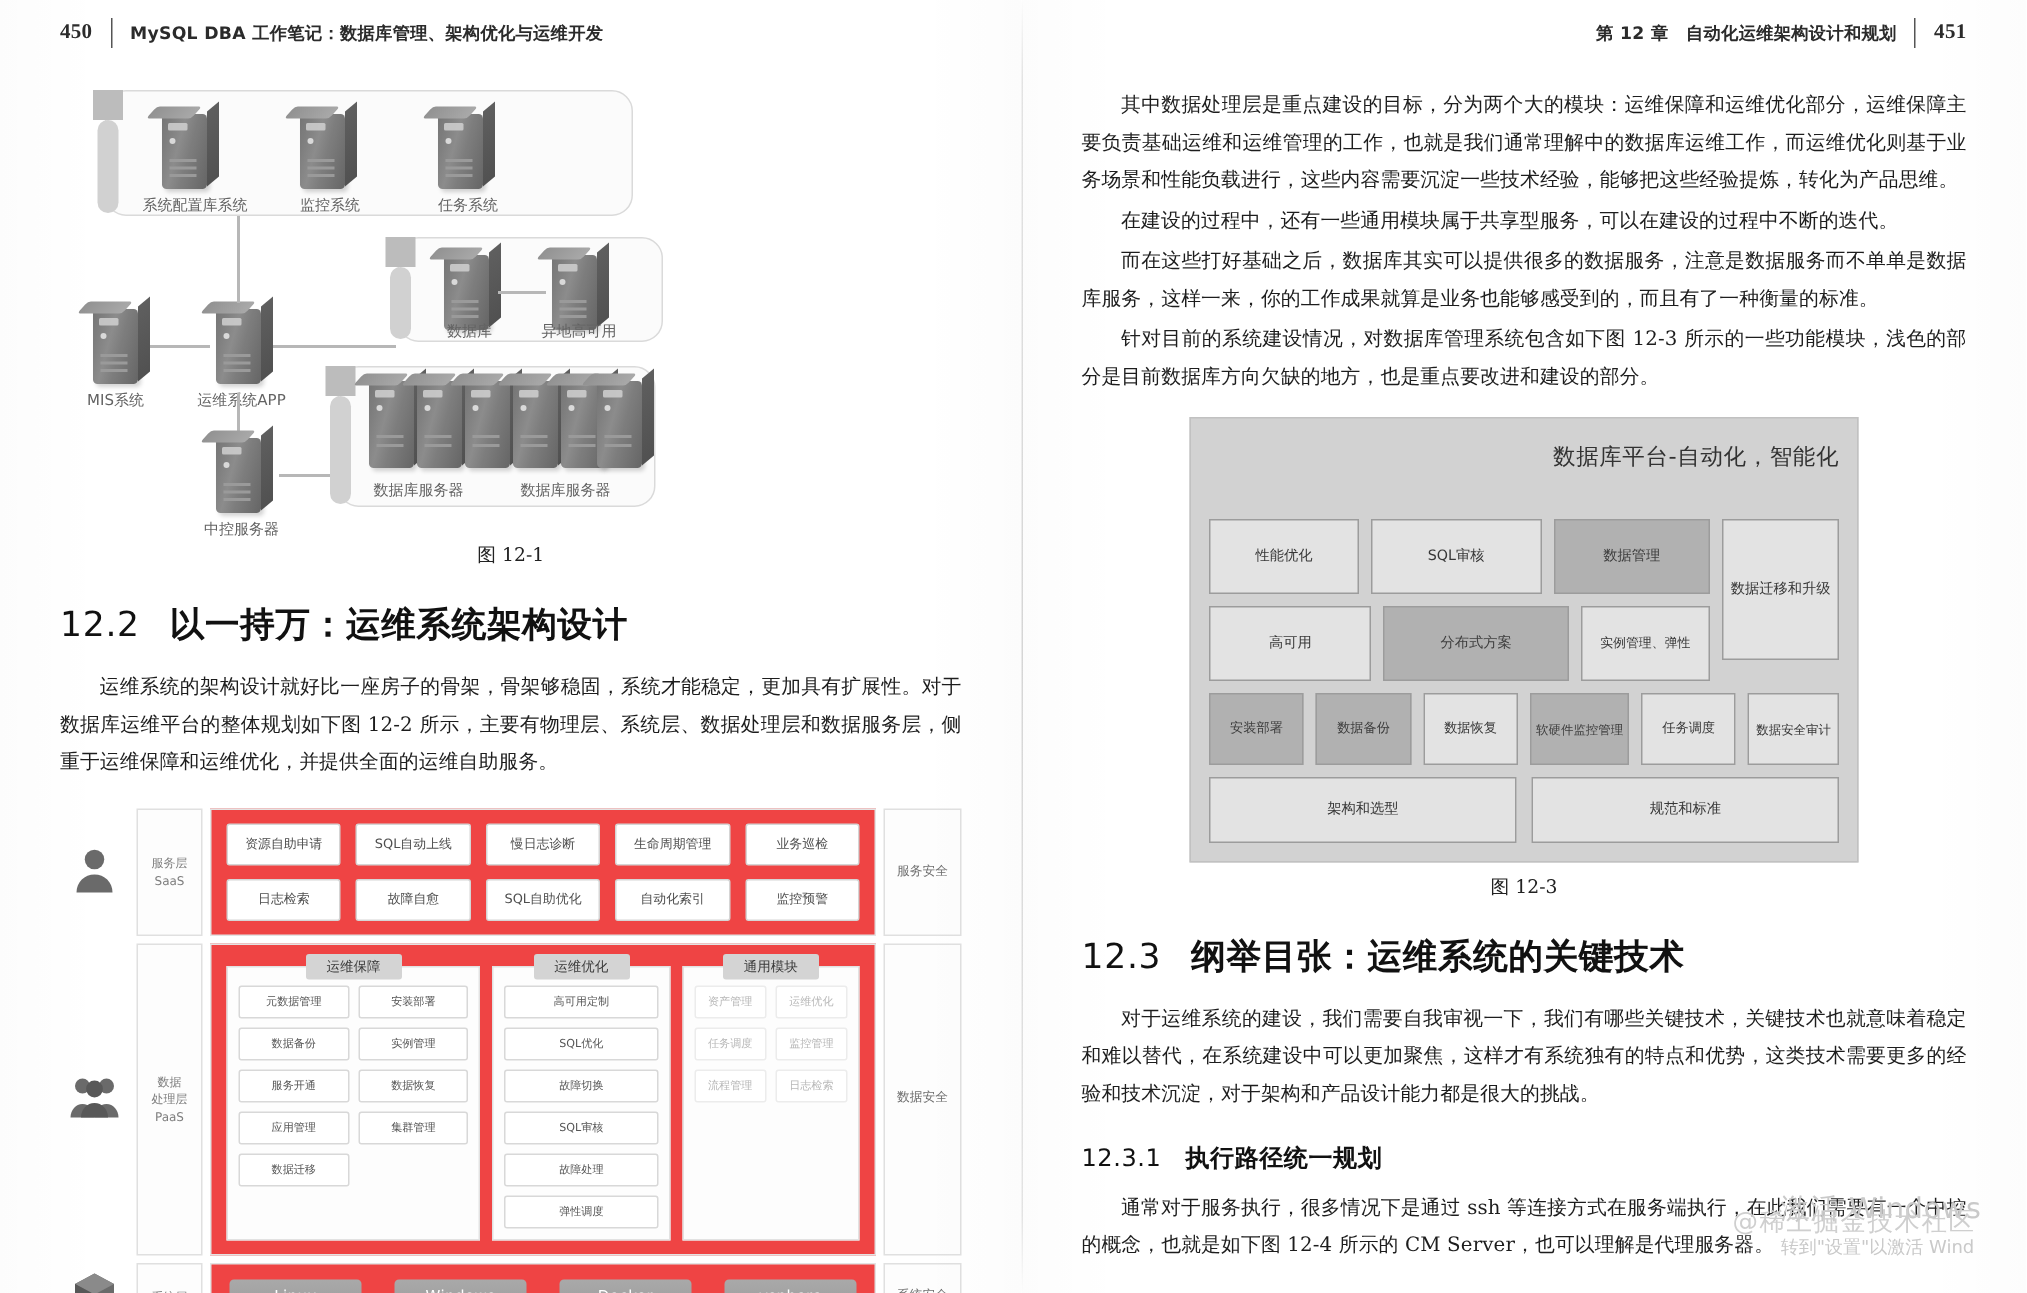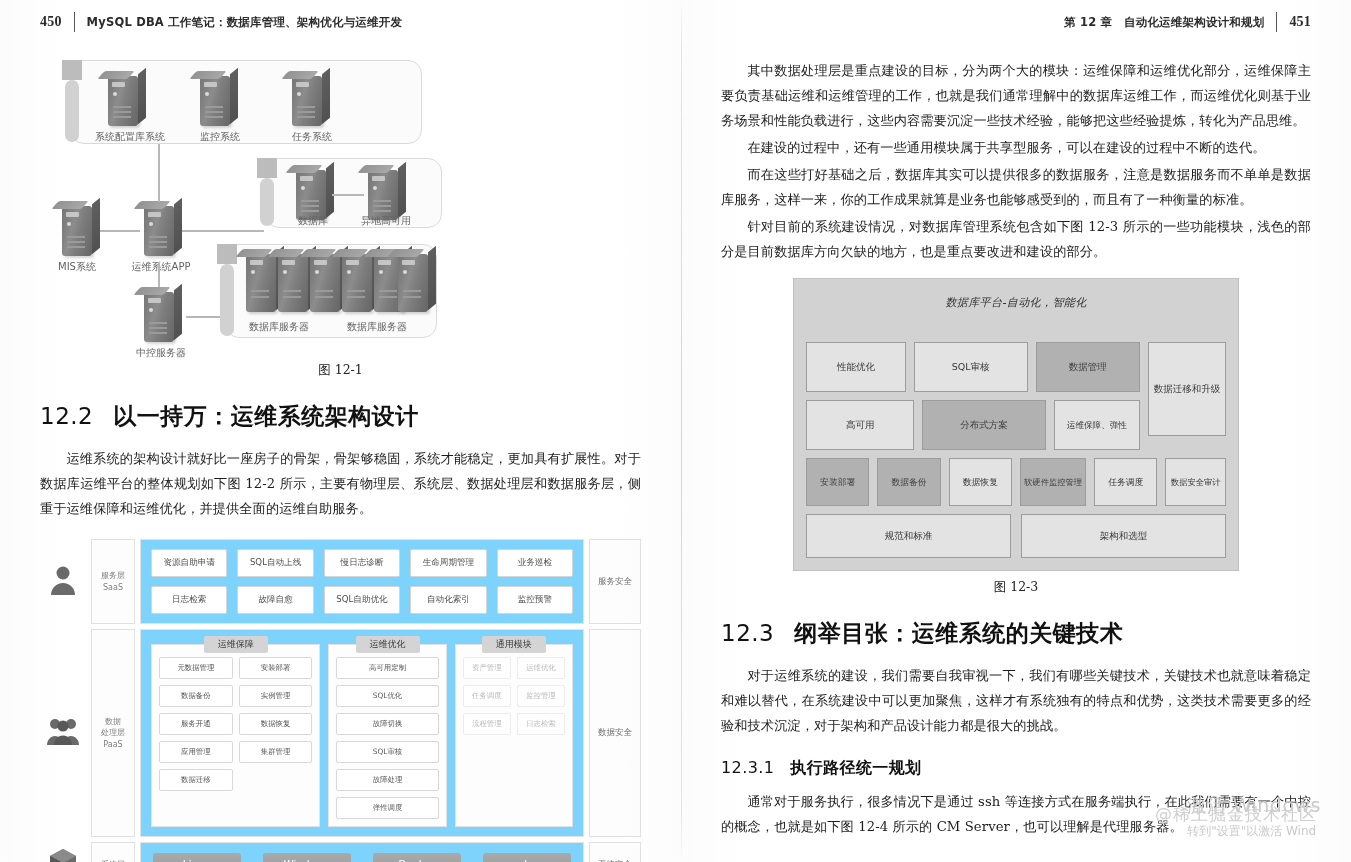--- a/index.html
+++ b/index.html
@@ -110,21 +110,21 @@
   .fig2{margin:18px 0 0 0;font-family:"DejaVu Sans",sans-serif;}
   .f2-row{display:flex;align-items:stretch;gap:5px;margin-bottom:5px;}
   .f2-side{
     width:42px;flex:0 0 42px;
     border:1px solid #e0e0e0;background:#fdfdfd;
     display:flex;flex-direction:column;align-items:center;justify-content:center;
     font-size:8px;color:#7e7e7e;line-height:1.4;text-align:center;
   }
   .f2-side.right{width:50px;flex:0 0 50px;font-size:8.5px;color:#6f6f6f;}
   .f2-main{
-    flex:1;border:1px solid #e3e3e3;background:#7dd3fc;
+    flex:1;border:1px solid #e3e3e3;background:#ef4444;
     padding:9px 10px;
   }
   .chipgrid{display:flex;gap:10px;margin-bottom:9px;}
   .chip{
     flex:1;border:1px solid #d5d5d5;background:#fff;
     font-size:8.6px;color:#4e4e4e;text-align:center;
     padding:7px 2px;border-radius:2px;white-space:nowrap;
   }
 
   
@@ -158,21 +158,21 @@
   .f2-left-col{width:46px;flex:0 0 46px;display:flex;flex-direction:column;align-items:center;justify-content:center;}
 
   
   .fig3{
     margin:14px auto 0 auto;width:420px;
     background:#d6d6d6;border:1px solid #c4c4c4;
     padding:10px 12px 12px 12px;
     font-family:"DejaVu Sans",sans-serif;
     filter:contrast(.95);
   }
-  .f3-title{text-align:center;font-size:11px;color:#2e2e2e;margin:6px 0 12px 0;letter-spacing:.4px;font-style:italic;}
+  .f3-title{text-align:right;font-size:15px;color:#2e2e2e;margin:6px 0 12px 0;letter-spacing:.4px;}
   .f3-body{display:flex;gap:8px;margin-top:32px;}
   .f3-left{flex:1;}
   .f3-right{width:78px;flex:0 0 78px;}
   .f3-row{display:flex;gap:8px;margin-bottom:8px;}
   .f3box{
     border:1px solid #9d9d9d;background:#e8e8e8;
     font-size:9.5px;color:#333;text-align:center;
     display:flex;align-items:center;justify-content:center;
     padding:6px 3px;line-height:1.25;white-space:nowrap;
   }
@@ -544,40 +544,40 @@
       <div class="f3-body">
         <div class="f3-left">
           <div class="f3-row">
             <div class="f3box" style="flex:1;height:36px;">性能优化</div>
             <div class="f3box" style="flex:1.15;height:36px;">SQL审核</div>
             <div class="f3box sh" style="flex:1.05;height:36px;">数据管理</div>
           </div>
           <div class="f3-row">
             <div class="f3box" style="flex:1;height:36px;">高可用</div>
             <div class="f3box sh" style="flex:1.15;height:36px;text-align:right;">分布式方案</div>
-            <div class="f3box" style="flex:0.78;height:36px;font-size:8.6px;">运维保障、弹性</div>
+            <div class="f3box" style="flex:0.78;height:36px;font-size:8.6px;">实例管理、弹性</div>
           </div>
         </div>
         <div class="f3-right">
           <div class="f3box" style="height:80px;font-size:9.5px;">数据迁移和升级</div>
         </div>
       </div>
 
       <div class="f3-row" style="margin-top:0;">
         <div class="f3box sh" style="flex:1;height:34px;font-size:8.8px;">安装部署</div>
         <div class="f3box sh" style="flex:1;height:34px;font-size:8.8px;">数据备份</div>
         <div class="f3box" style="flex:1;height:34px;font-size:8.8px;">数据恢复</div>
         <div class="f3box sh" style="flex:0.95;height:34px;font-size:8.3px;">软硬件监控管理</div>
         <div class="f3box" style="flex:1;height:34px;font-size:8.8px;">任务调度</div>
         <div class="f3box" style="flex:0.95;height:34px;font-size:8.3px;">数据安全审计</div>
       </div>
 
       <div class="f3-bottom">
+        <div class="f3box" style="flex:1;height:30px;">架构和选型</div>
         <div class="f3box" style="flex:1;height:30px;">规范和标准</div>
-        <div class="f3box" style="flex:1;height:30px;">架构和选型</div>
       </div>
     </div>
 
     <div class="figcap">图 12-3</div>
 
     <h2 class="sec">
       <span class="num">12.3</span><span>纲举目张：运维系统的关键技术</span>
     </h2>
 
     <p class="bt">对于运维系统的建设，我们需要自我审视一下，我们有哪些关键技术，关键技术也就意味着稳定和难以替代，在系统建设中可以更加聚焦，这样才有系统独有的特点和优势，这类技术需要更多的经验和技术沉淀，对于架构和产品设计能力都是很大的挑战。</p>

